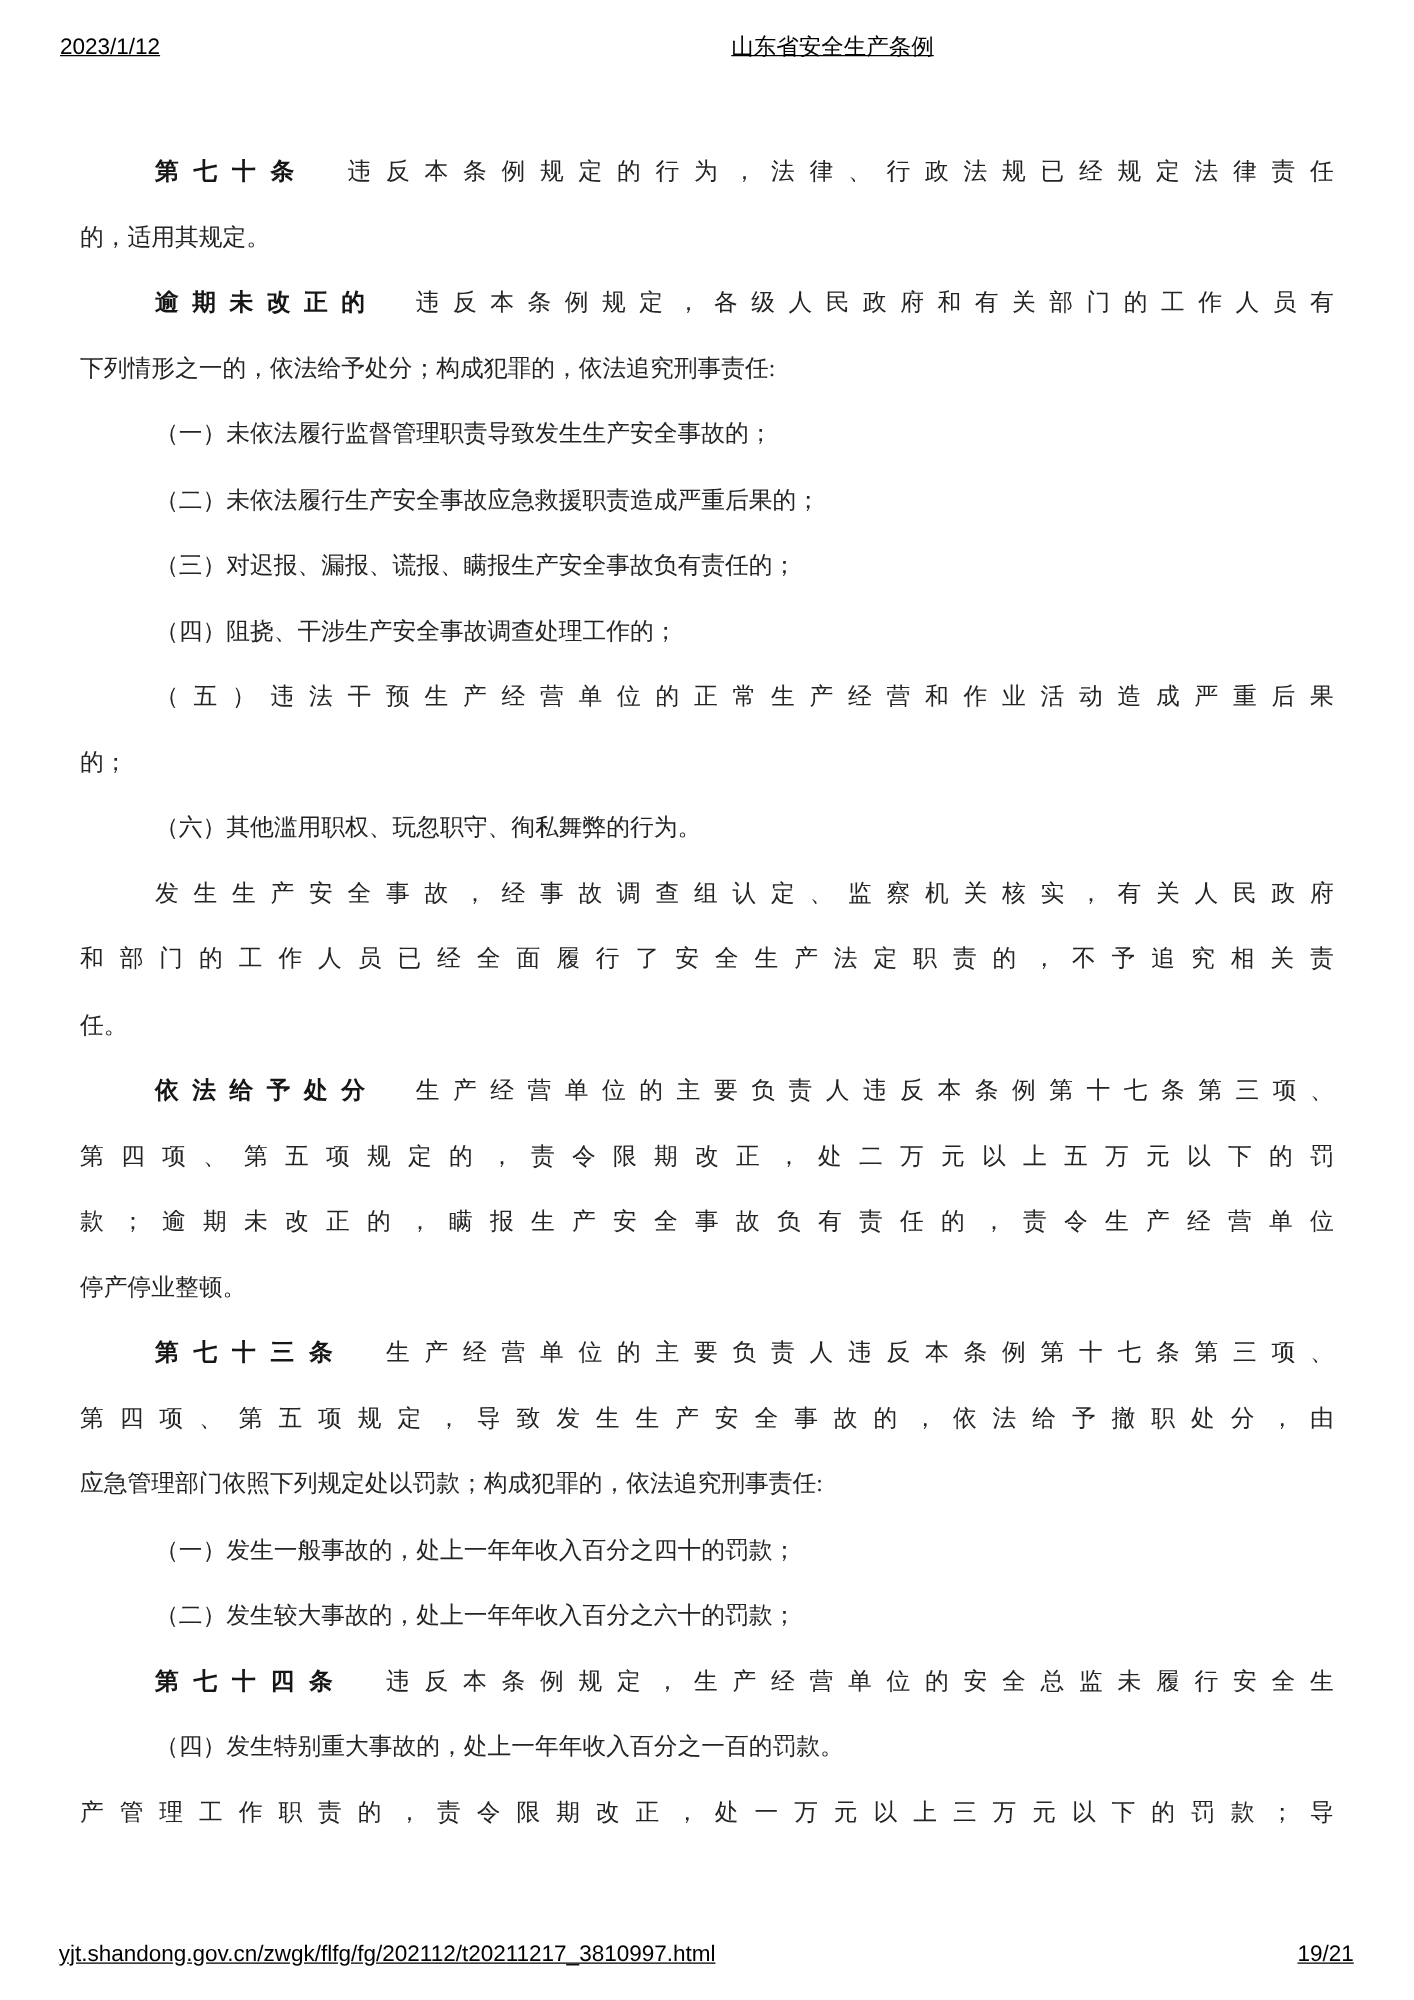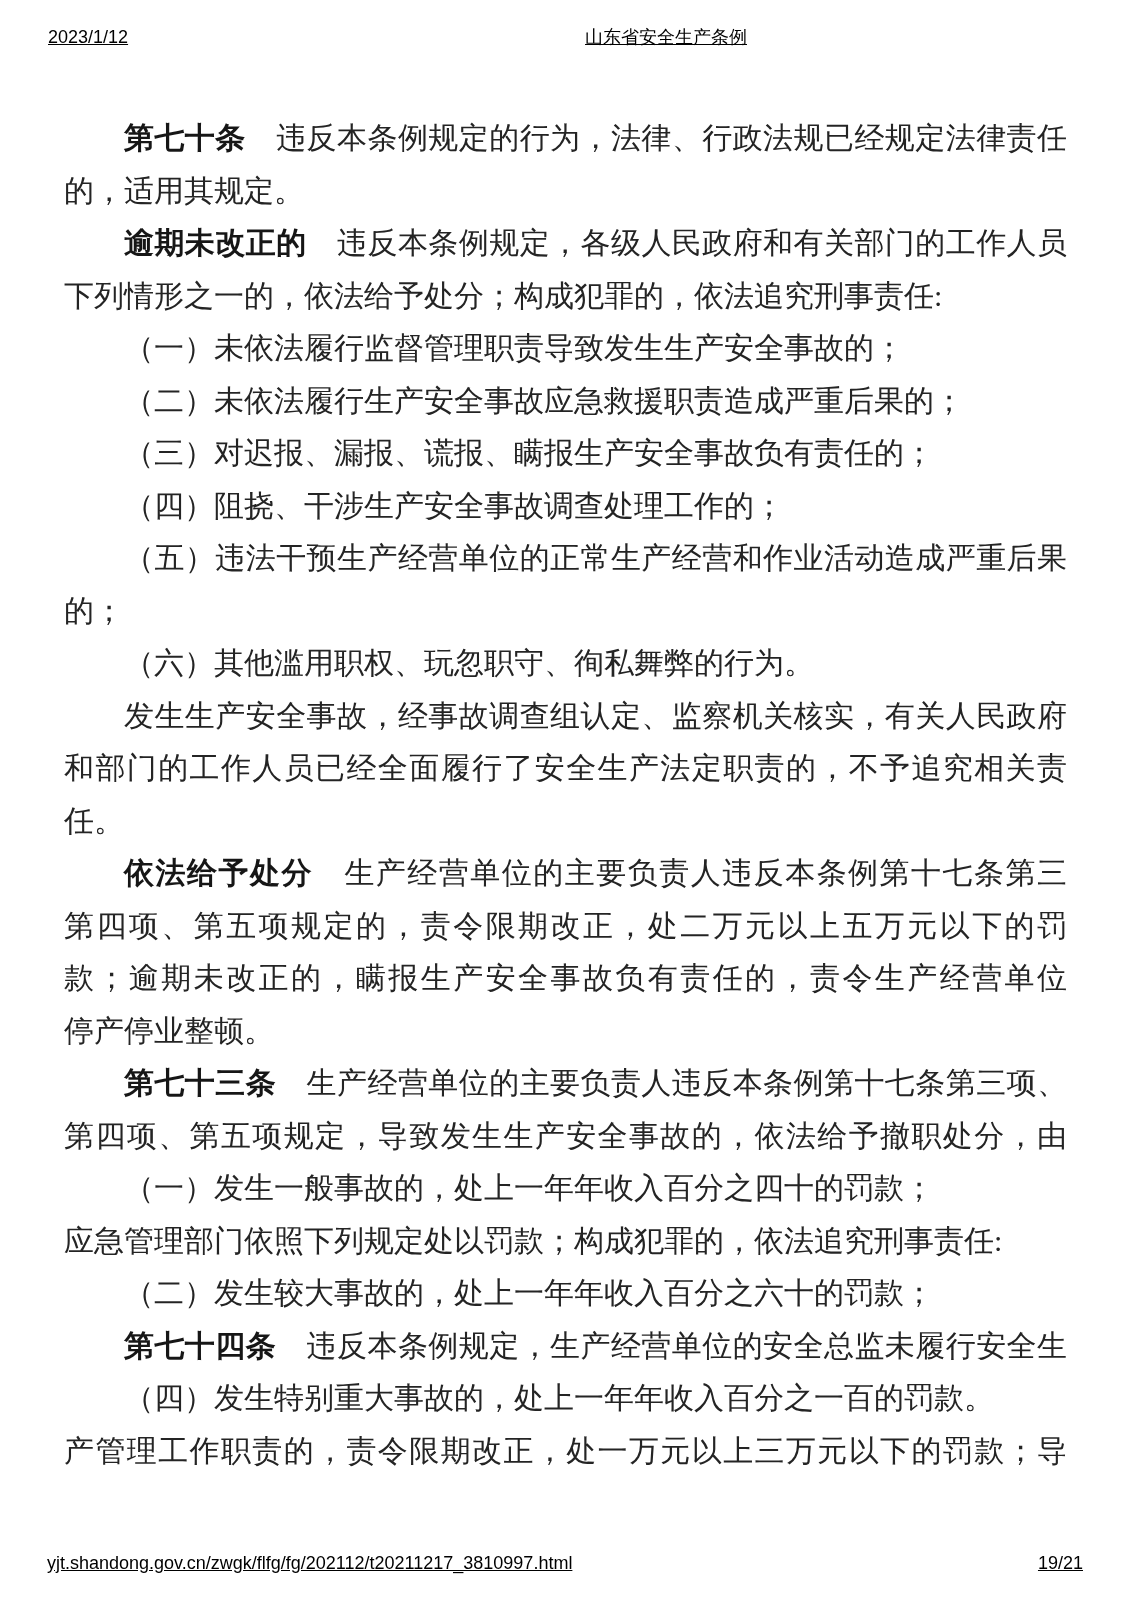--- a/index.html
+++ b/index.html
@@ -29,21 +29,21 @@
   .header-title { left: 630px; top: 26px; transform: translateX(-50%); margin-left: 36px; }
   .footer-url   { left: 47px;  top: 1552px; }
   .footer-page  { right: 48px; top: 1552px; }
 
   
   .content {
     position: absolute;
     top: 112px;
     left: 64px;
     width: 1003px;
-    font-size: 30px;
+    font-size: 19px;
     line-height: 52.5px;
     color: #242424;
   }
   .line {
     height: 52.5px;
     overflow: hidden;
   }
   .line.indent { text-indent: 60px; }
   
   .line.fill { text-align: justify; text-align-last: justify; }
@@ -72,22 +72,22 @@
       <div class="line indent"><span>（六）其他滥用职权、玩忽职守、徇私舞弊的行为。</span></div>
       <div class="line indent fill"><span>发生生产安全事故，经事故调查组认定、监察机关核实，有关人民政府</span></div>
       <div class="line fill"><span>和部门的工作人员已经全面履行了安全生产法定职责的，不予追究相关责</span></div>
       <div class="line"><span>任。</span></div>
       <div class="line indent fill"><span class="b">依法给予处分</span><span>　生产经营单位的主要负责人违反本条例第十七条第三项、</span></div>
       <div class="line fill"><span>第四项、第五项规定的，责令限期改正，处二万元以上五万元以下的罚</span></div>
       <div class="line fill"><span>款；逾期未改正的，瞒报生产安全事故负有责任的，责令生产经营单位</span></div>
       <div class="line"><span>停产停业整顿。</span></div>
       <div class="line indent fill"><span class="b">第七十三条</span><span>　生产经营单位的主要负责人违反本条例第十七条第三项、</span></div>
       <div class="line fill"><span>第四项、第五项规定，导致发生生产安全事故的，依法给予撤职处分，由</span></div>
+      <div class="line"><span>应急管理部门依照下列规定处以罚款；构成犯罪的，依法追究刑事责任:</span></div>
       <div class="line indent"><span>（一）发生一般事故的，处上一年年收入百分之四十的罚款；</span></div>
-      <div class="line"><span>应急管理部门依照下列规定处以罚款；构成犯罪的，依法追究刑事责任:</span></div>
       <div class="line indent"><span>（二）发生较大事故的，处上一年年收入百分之六十的罚款；</span></div>
       <div class="line indent fill"><span class="b">第七十四条</span><span>　违反本条例规定，生产经营单位的安全总监未履行安全生</span></div>
       <div class="line indent"><span>（四）发生特别重大事故的，处上一年年收入百分之一百的罚款。</span></div>
       <div class="line fill"><span>产管理工作职责的，责令限期改正，处一万元以上三万元以下的罚款；导</span></div>
     </div>
 
   <div class="hf footer-url">yjt.shandong.gov.cn/zwgk/flfg/fg/202112/t20211217_3810997.html</div>
 
   <div class="hf footer-page">19/21</div>
 

